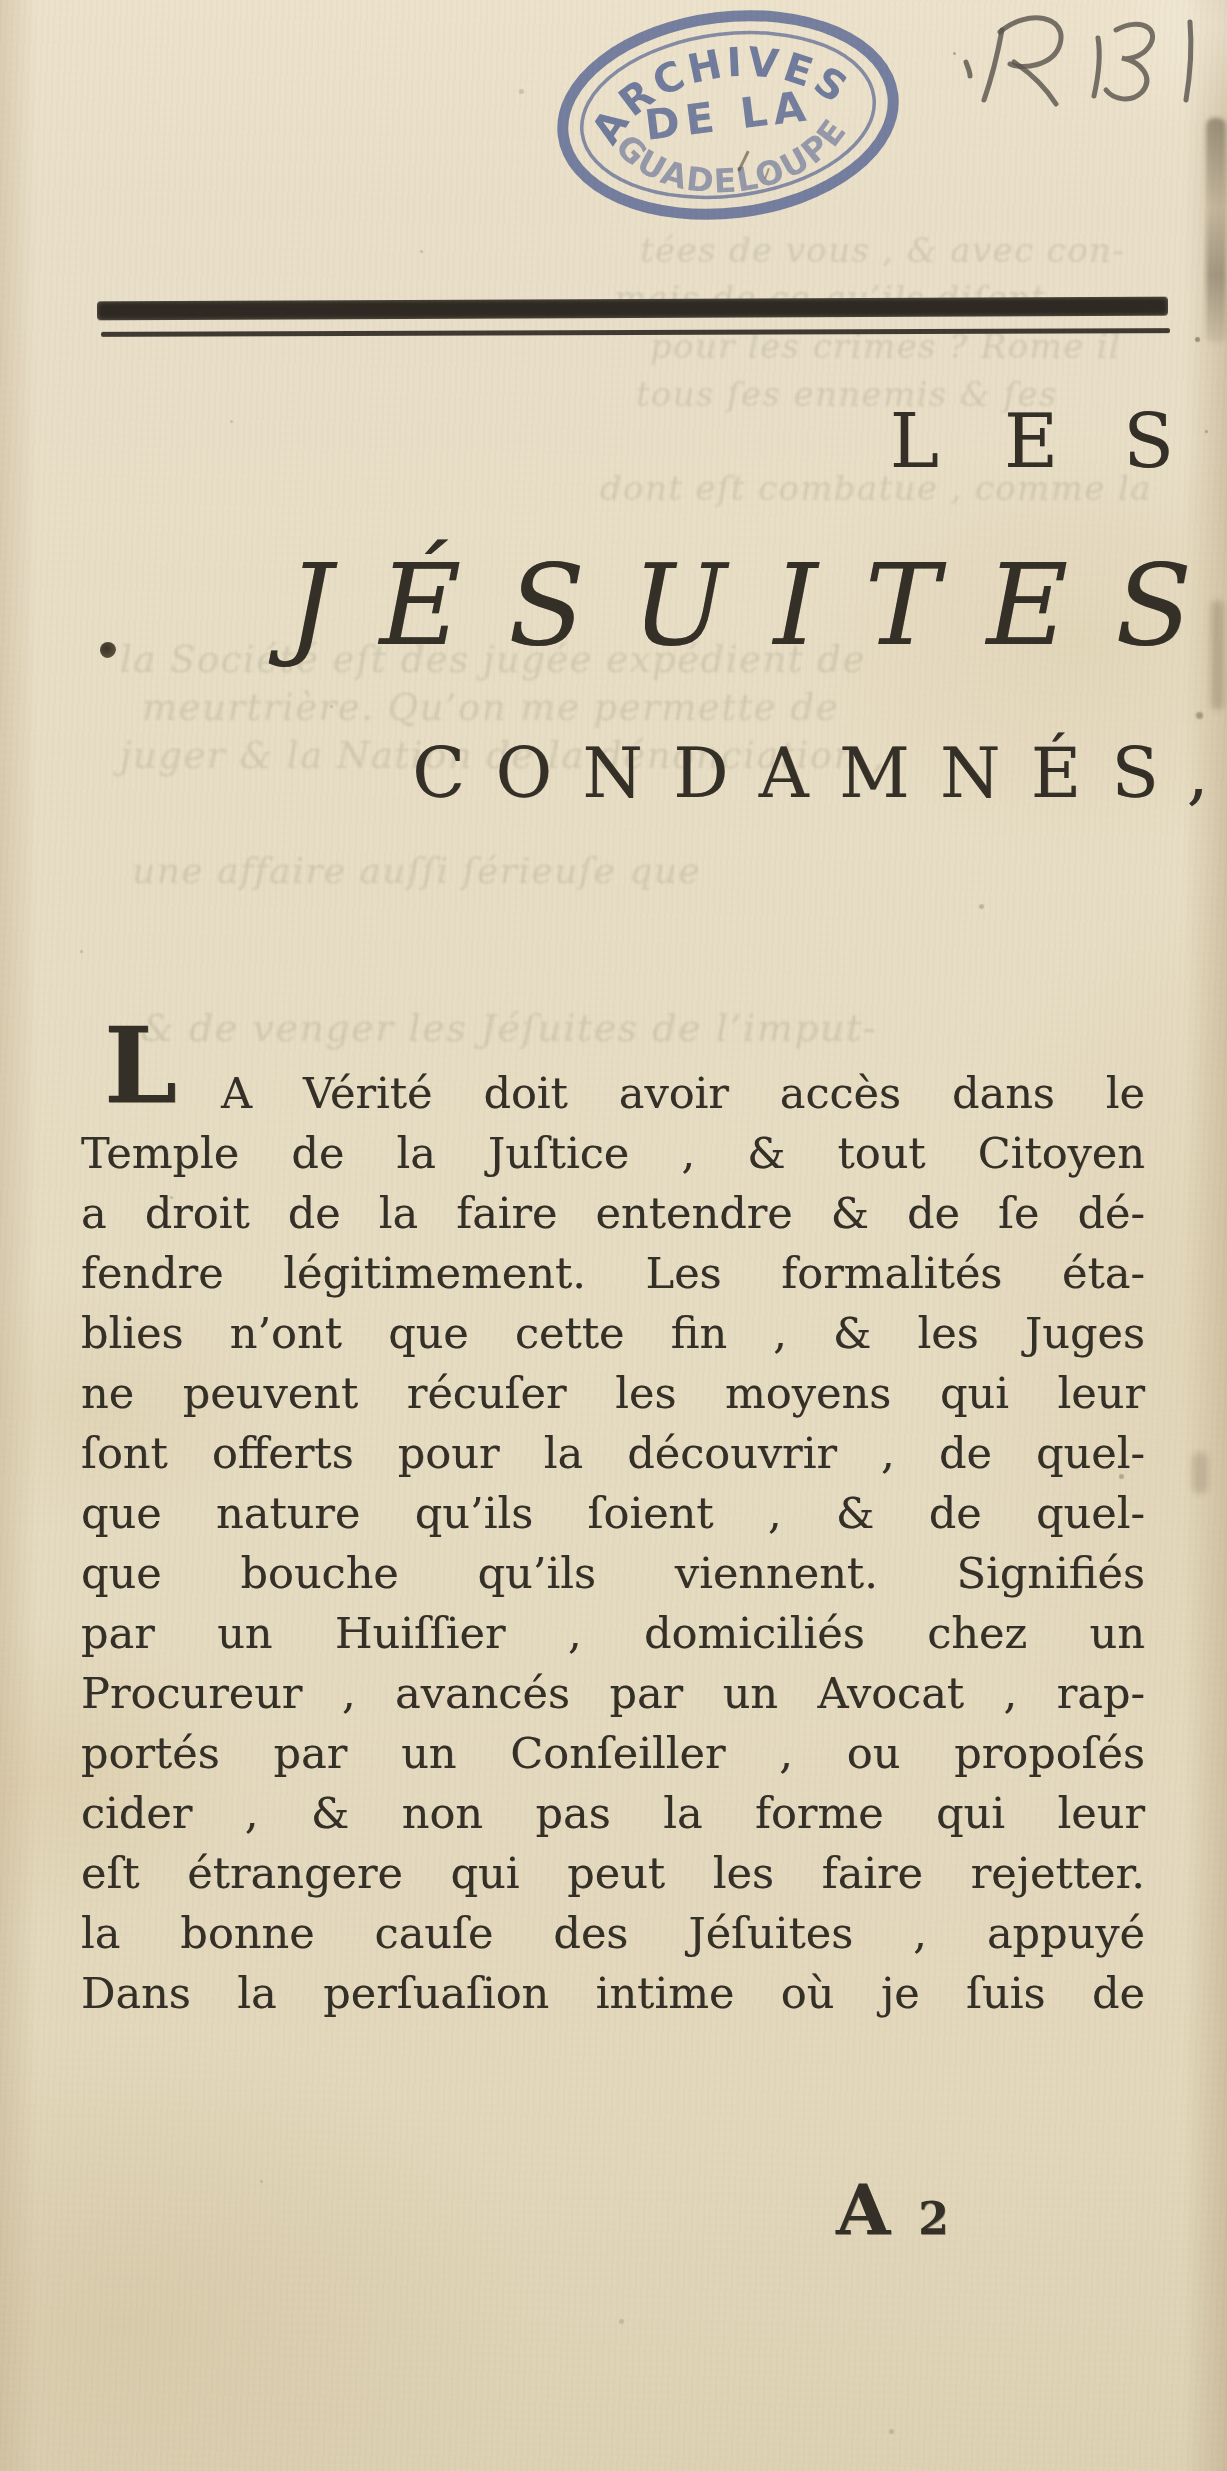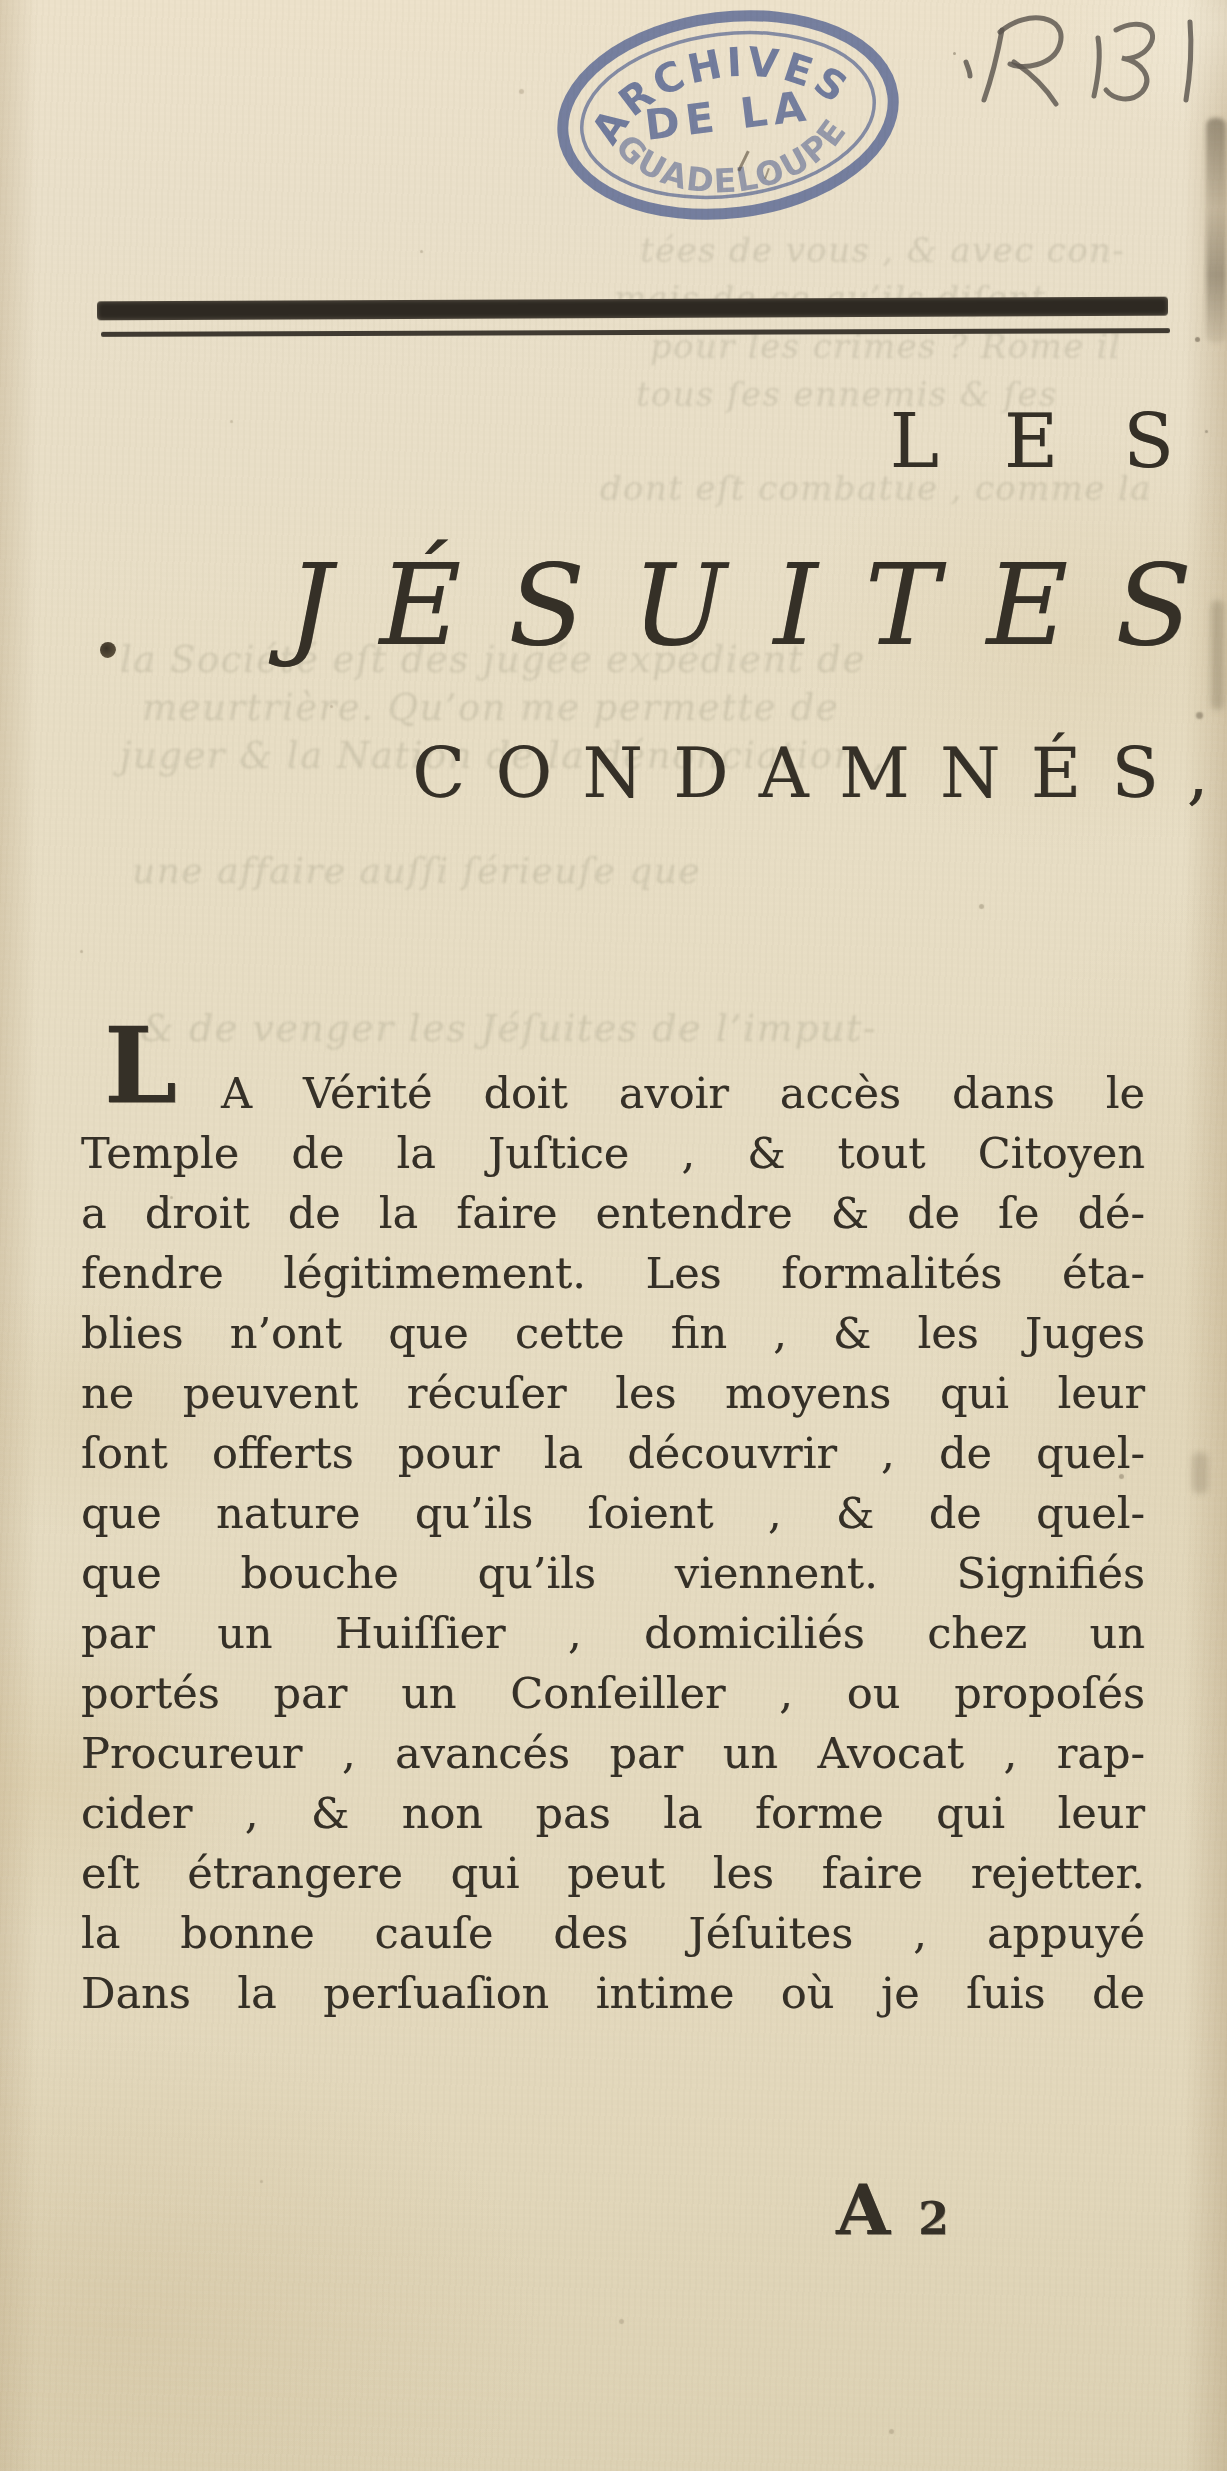--- a/index.html
+++ b/index.html
@@ -148,22 +148,22 @@
   <div class="bodyline first">A Vérité doit avoir accès dans le</div>
       <div class="bodyline">Temple de la Juſtice , &amp; tout Citoyen</div>
       <div class="bodyline">a droit de la faire entendre &amp; de ſe dé-</div>
       <div class="bodyline">fendre légitimement. Les formalités éta-</div>
       <div class="bodyline">blies n’ont que cette fin , &amp; les Juges</div>
       <div class="bodyline">ne peuvent récuſer les moyens qui leur</div>
       <div class="bodyline">ſont offerts pour la découvrir , de quel-</div>
       <div class="bodyline">que nature qu’ils ſoient , &amp; de quel-</div>
       <div class="bodyline">que bouche qu’ils viennent. Signifiés</div>
       <div class="bodyline">par un Huiſſier , domiciliés chez un</div>
+      <div class="bodyline">Procureur , avancés par un Avocat , rap-</div>
       <div class="bodyline">portés par un Conſeiller , ou propoſés</div>
-      <div class="bodyline">Procureur , avancés par un Avocat , rap-</div>
       <div class="bodyline">cider , &amp; non pas la forme qui leur</div>
       <div class="bodyline">eſt étrangere qui peut les faire rejetter.</div>
       <div class="bodyline">la bonne cauſe des Jéſuites , appuyé</div>
       <div class="bodyline">Dans la perſuaſion intime où je ſuis de</div>
     </div>
 
   <div class="sig">
     <span class="sig-a">A</span><span class="sig-2">2</span>
   </div>
 

